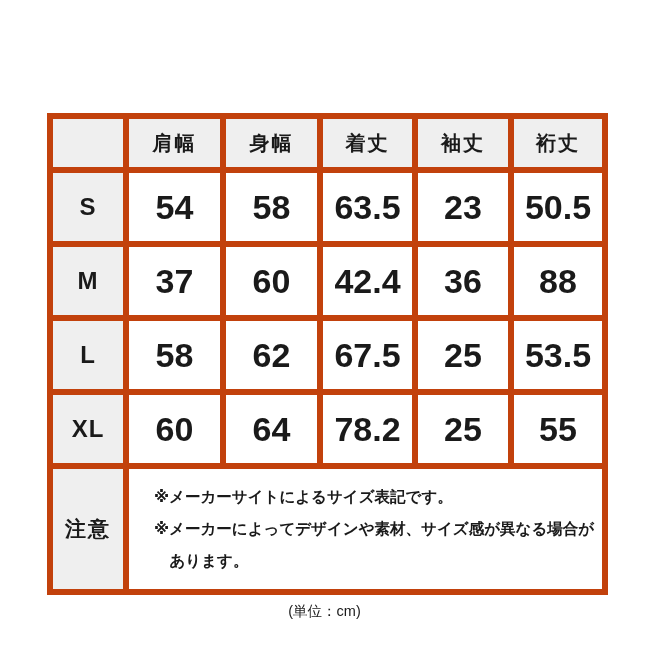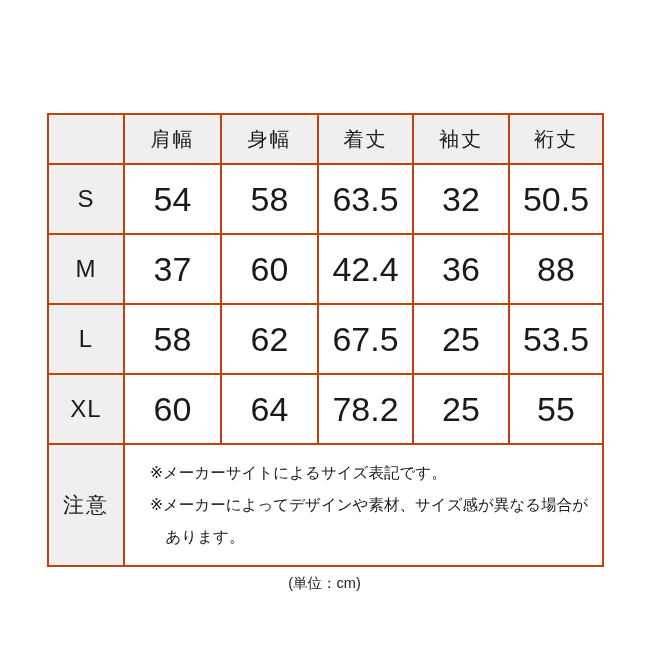--- a/index.html
+++ b/index.html
@@ -20,25 +20,25 @@
     left: 47px;
     top: 113px;
     width: 555px;
   }
   table.size-table {
     border-collapse: collapse;
     table-layout: fixed;
     width: 555px;
   }
   .size-table th, .size-table td {
-    border: 2px solid #c2410c;
+    border: 6px solid #c2410c;
     text-align: center;
     vertical-align: middle;
     padding: 0;
-    font-weight: 400;
+    font-weight: 700;
   }
   .size-table thead th {
     height: 48px;
     background: #efefef;
     font-size: 20px;
     letter-spacing: 2px;
   }
   .size-table th.rowlabel {
     background: #efefef;
     font-size: 24px;
@@ -98,21 +98,21 @@
           <th>袖丈</th>
           <th>裄丈</th>
         </tr>
     </thead>
     <tbody id="table-body">
         <tr>
           <th class="rowlabel">S</th>
           <td class="val">54</td>
           <td class="val">58</td>
           <td class="val">63.5</td>
-          <td class="val">32</td>
+          <td class="val">23</td>
           <td class="val">50.5</td>
         </tr>
         <tr>
           <th class="rowlabel">M</th>
           <td class="val">37</td>
           <td class="val">60</td>
           <td class="val">42.4</td>
           <td class="val">36</td>
           <td class="val">88</td>
         </tr>

